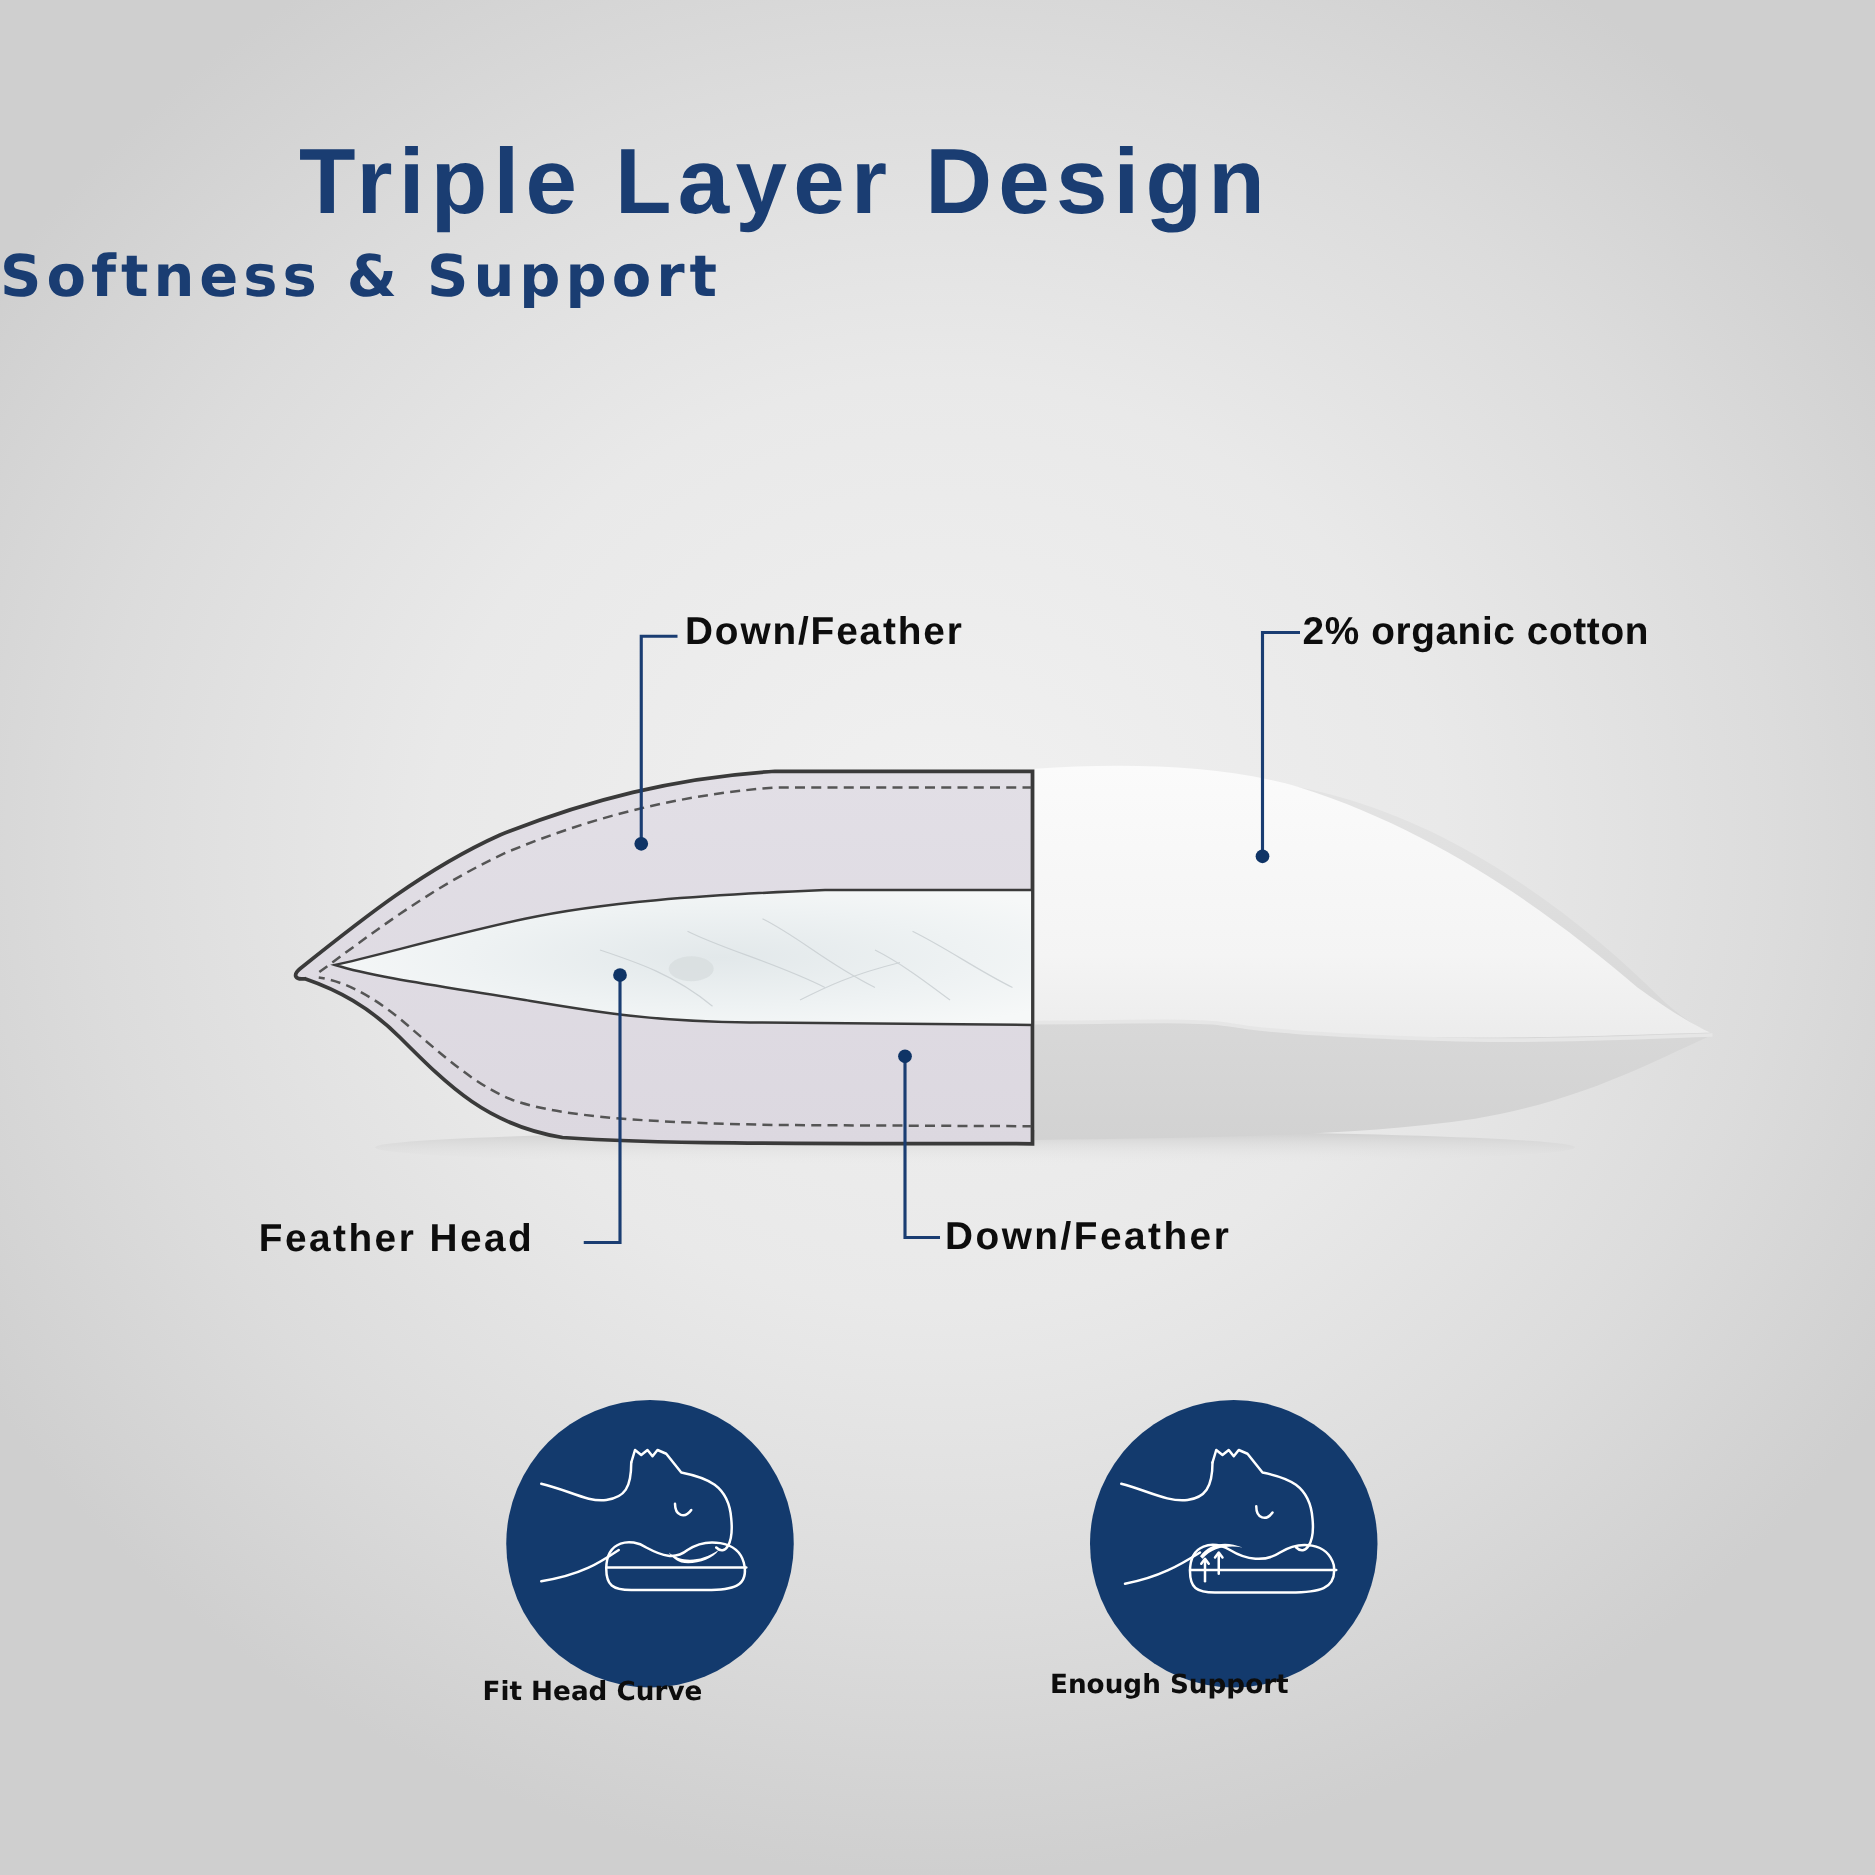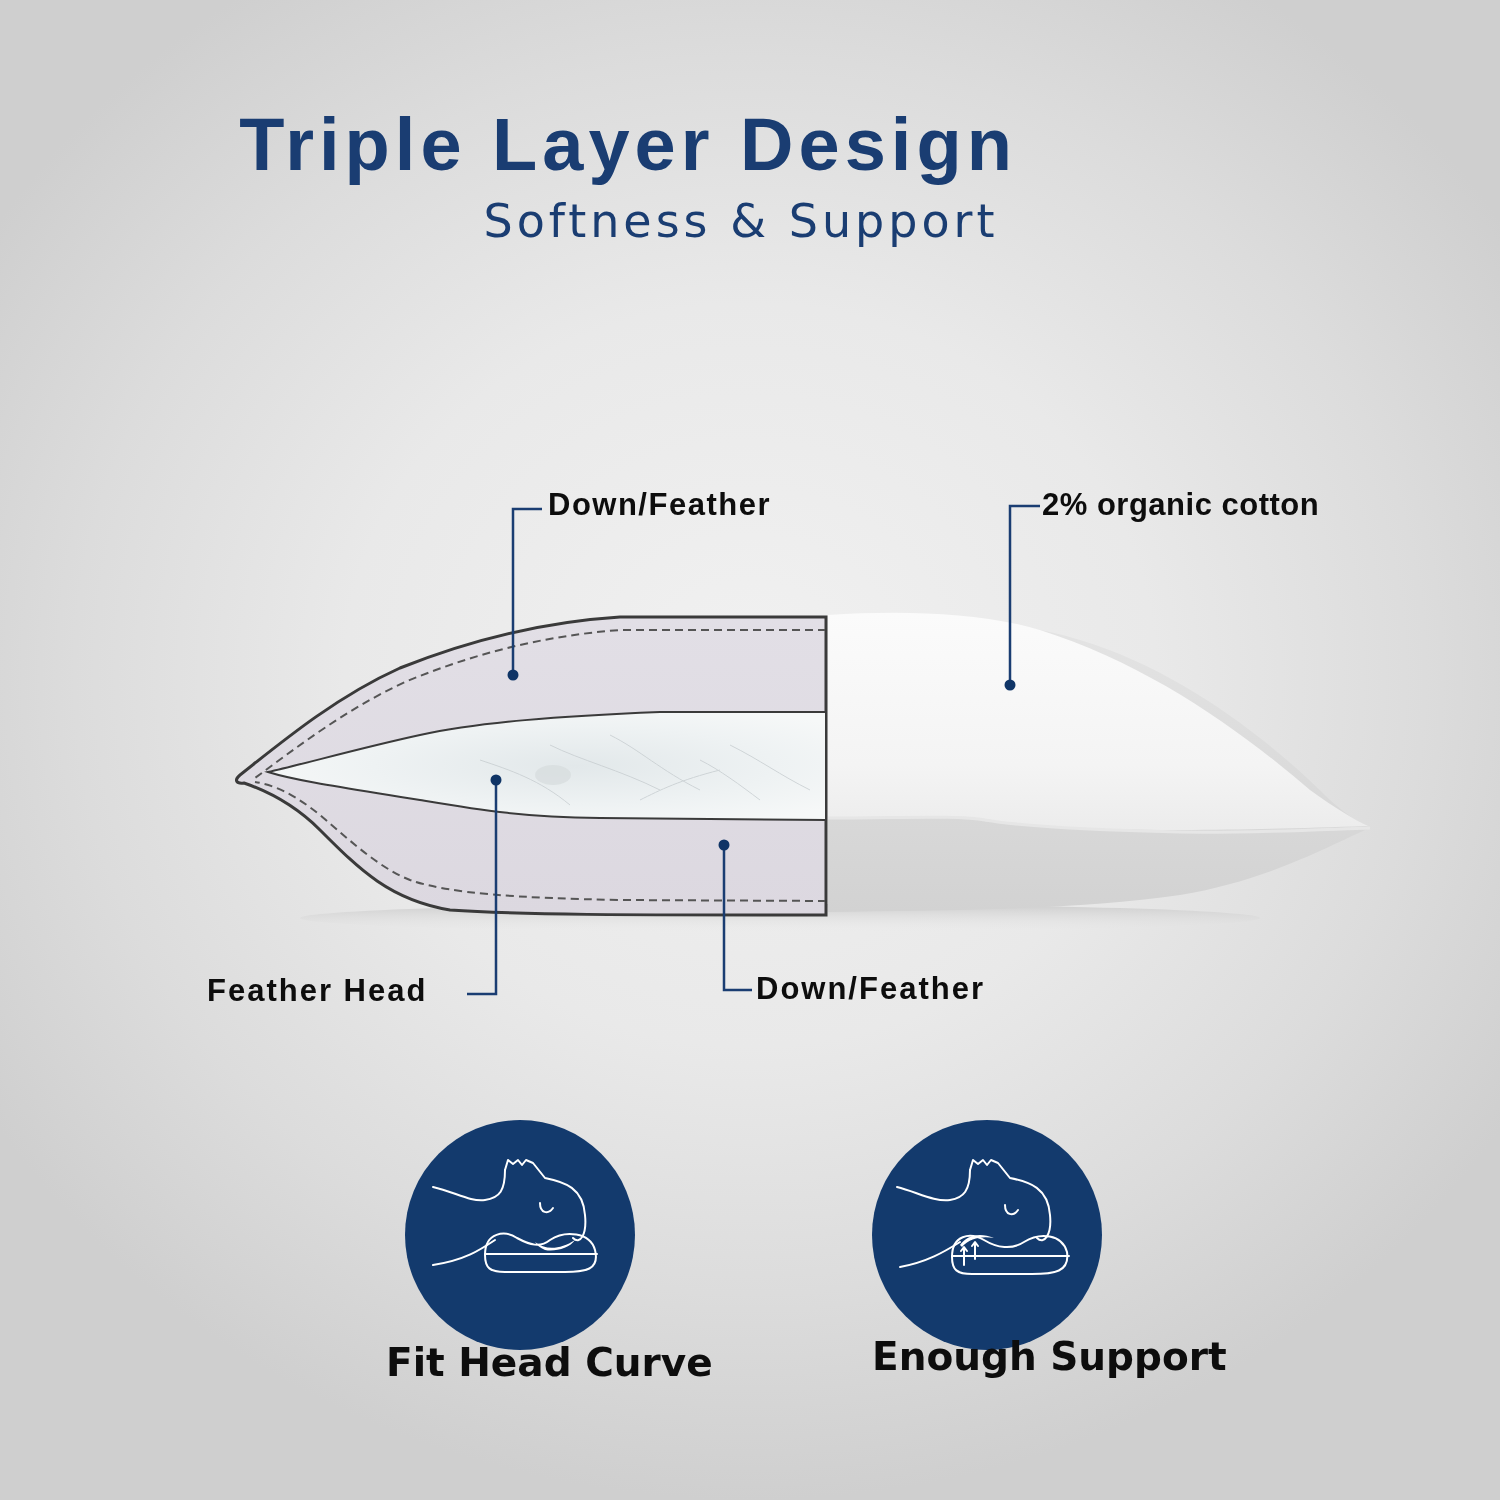--- a/index.html
+++ b/index.html
@@ -21,23 +21,23 @@
       text-align: center;
       font-family: "Liberation Sans", sans-serif;
       font-weight: 700;
       font-size: 74px;
       letter-spacing: 5px;
       color: #1a3d72;
       line-height: 1;
     }
     .subtitle {
       left: 0; width: 1482px; top: 198px;
-      text-align: center;
+      text-align: left;
       font-family: "DejaVu Sans", sans-serif;
-      font-weight: 400;
+      font-weight: 700;
       font-size: 46px;
       letter-spacing: 4px;
       color: #1a3d72;
       line-height: 1;
     }
 
     .label {
       font-family: Liberation Sans, sans-serif;
       font-weight: 700;
       font-size: 31px;
@@ -53,21 +53,21 @@
     .pillow-svg { left: 0; top: 0; width: 1500px; height: 1500px; }
 
     .feature {
       width: 230px; height: 230px; border-radius: 50%;
       background: #133a6d;
     }
     .feature svg { width: 230px; height: 230px; display: block; }
     .feature-label {
       font-family: "DejaVu Sans", sans-serif;
       font-weight: 700;
-      font-size: 39px;
+      font-size: 21px;
       color: #0d0d0d;
       white-space: nowrap;
       line-height: 1;
       letter-spacing: 0px;
     }
   </style>
 </head>
 <body>
 
 <div class="abs title">Triple Layer Design</div>
@@ -197,13 +197,13 @@
 
       <line x1="92" y1="145" x2="92" y2="128"></line>
       <path d="M89,131 L92,127 L95,131"></path>
       <line x1="103" y1="139" x2="103" y2="123"></line>
       <path d="M100,126 L103,122 L106,126"></path>
     </g>
 
     <path d="M88,125 C95,115 108,112 122,118 C110,116 98,118 90,127 Z" fill="#ffffff"></path>
   </svg>
 </div>
-<div class="abs feature-label" style="left:840px; top:1337px;margin-left:32px;">Enough Support</div>
+<div class="abs feature-label" style="left:840px; top:1337px;">Enough Support</div>
 
 </body></html>

